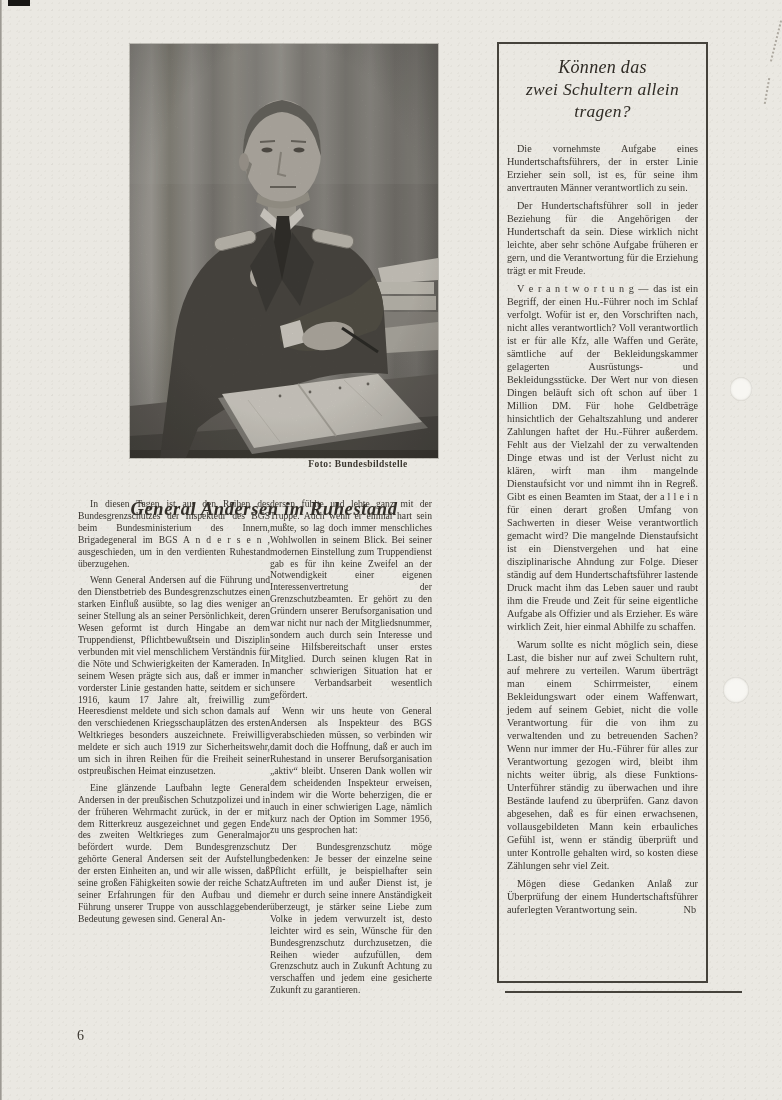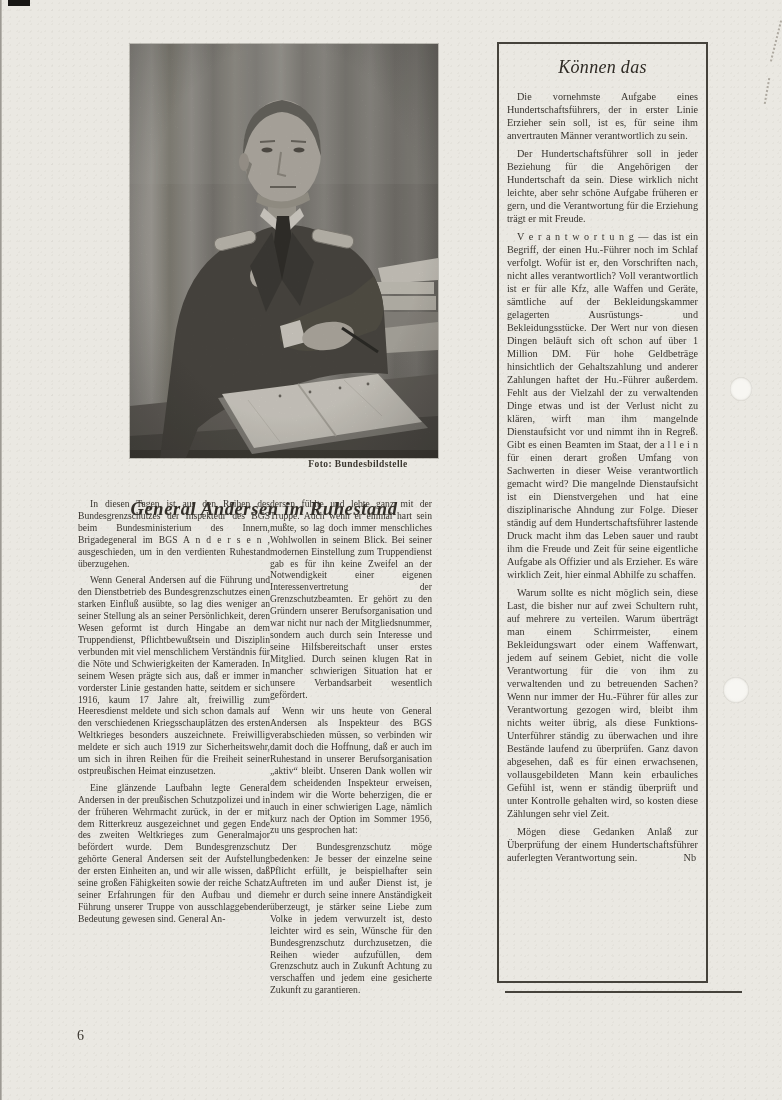--- a/index.html
+++ b/index.html
@@ -42,21 +42,21 @@
   .col{font-size:9.6px;line-height:11.9px;text-align:justify;}
   .col-a{width:192px;}
   .col-b{width:162px;}
   .col p{margin:0;text-indent:12px;}
   .col p + p{margin-top:5px;}
   .col p.noindent{text-indent:0;}
 
   .box{position:absolute;left:497px;top:42px;width:211px;height:941px;
     border:2px solid #45423b;box-sizing:border-box;padding:12px 8px 10px;overflow:hidden;}
   .box-title{text-align:center;font-style:italic;font-size:18px;line-height:22px;
-    color:#2f2b25;margin-bottom:12px;letter-spacing:.3px;}
+    color:#2f2b25;margin-bottom:20px;letter-spacing:.3px;}
   .box-title .t2{font-size:17.5px;}
   .box-body{font-size:10.2px;line-height:13px;text-align:justify;}
   .box-body p{margin:0 0 5px;text-indent:10px;}
   .box-body p.closing{position:relative;margin-bottom:0;padding-right:0;font-family:Liberation Serif, serif;}
   .box-body .sig{position:absolute;right:2px;bottom:0;font-weight:normal;}
 
   .rule-under-box{position:absolute;left:505px;top:991px;width:237px;height:2px;background:#45423b;}
 
   .page-number{position:absolute;left:77px;top:1028px;font-size:14px;color:#3a362f;}
 </style>
@@ -172,20 +172,21 @@
     <div class="col col-b">
       <p class="noindent">dersen fühlte und lebte ganz mit der Truppe. Auch wenn er einmal hart sein mußte, so lag doch immer menschliches Wohlwollen in seinem Blick. Bei seiner modernen Einstellung zum Truppendienst gab es für ihn keine Zweifel an der Notwendigkeit einer eigenen Interessenvertretung der Grenzschutzbeamten. Er gehört zu den Gründern unserer Berufsorganisation und war nicht nur nach der Mitgliedsnummer, sondern auch durch sein Interesse und seine Hilfsbereitschaft unser erstes Mitglied. Durch seinen klugen Rat in mancher schwierigen Situation hat er unsere Verbandsarbeit wesentlich gefördert.</p>
       <p>Wenn wir uns heute von General Andersen als Inspekteur des BGS verabschieden müssen, so verbinden wir damit doch die Hoffnung, daß er auch im Ruhestand in unserer Berufsorganisation „aktiv“ bleibt. Unseren Dank wollen wir dem scheidenden Inspekteur erweisen, indem wir die Worte beherzigen, die er auch in einer schwierigen Lage, nämlich kurz nach der Option im Sommer 1956, zu uns gesprochen hat:</p>
       <p>Der Bundesgrenzschutz möge bedenken: Je besser der einzelne seine Pflicht erfüllt, je beispielhafter sein Auftreten im und außer Dienst ist, je mehr er durch seine innere Anständigkeit überzeugt, je stärker seine Liebe zum Volke in jedem verwurzelt ist, desto leichter wird es sein, Wünsche für den Bundesgrenzschutz durchzusetzen, die Reihen wieder aufzufüllen, dem Grenzschutz auch in Zukunft Achtung zu verschaffen und jedem eine gesicherte Zukunft zu garantieren.</p>
     </div>
   </div>
 
   <div class="box">
     <div class="box-title">
       <div class="t1">Können das</div>
+      <div class="t2">zwei Schultern allein tragen?</div>
     </div>
     <div class="box-body">
       <p>Die vornehmste Aufgabe eines Hundertschaftsführers, der in erster Linie Erzieher sein soll, ist es, für seine ihm anvertrauten Männer verantwortlich zu sein.</p>
       <p>Der Hundertschaftsführer soll in jeder Beziehung für die Angehörigen der Hundertschaft da sein. Diese wirklich nicht leichte, aber sehr schöne Aufgabe früheren er gern, und die Verantwortung für die Erziehung trägt er mit Freude.</p>
       <p>V e r a n t w o r t u n g — das ist ein Begriff, der einen Hu.-Führer noch im Schlaf verfolgt. Wofür ist er, den Vorschriften nach, nicht alles verantwortlich? Voll verantwortlich ist er für alle Kfz, alle Waffen und Geräte, sämtliche auf der Bekleidungskammer gelagerten Ausrüstungs- und Bekleidungsstücke. Der Wert nur von diesen Dingen beläuft sich oft schon auf über 1 Million DM. Für hohe Geldbeträge hinsichtlich der Gehaltszahlung und anderer Zahlungen haftet der Hu.-Führer außerdem. Fehlt aus der Vielzahl der zu verwaltenden Dinge etwas und ist der Verlust nicht zu klären, wirft man ihm mangelnde Dienstaufsicht vor und nimmt ihn in Regreß. Gibt es einen Beamten im Staat, der a l l e i n für einen derart großen Umfang von Sachwerten in dieser Weise verantwortlich gemacht wird? Die mangelnde Dienstaufsicht ist ein Dienstvergehen und hat eine disziplinarische Ahndung zur Folge. Dieser ständig auf dem Hundertschaftsführer lastende Druck macht ihm das Leben sauer und raubt ihm die Freude und Zeit für seine eigentliche Aufgabe als Offizier und als Erzieher. Es wäre wirklich Zeit, hier einmal Abhilfe zu schaffen.</p>
       <p>Warum sollte es nicht möglich sein, diese Last, die bisher nur auf zwei Schultern ruht, auf mehrere zu verteilen. Warum überträgt man einem Schirrmeister, einem Bekleidungswart oder einem Waffenwart, jedem auf seinem Gebiet, nicht die volle Verantwortung für die von ihm zu verwaltenden und zu betreuenden Sachen? Wenn nur immer der Hu.-Führer für alles zur Verantwortung gezogen wird, bleibt ihm nichts weiter übrig, als diese Funktions-Unterführer ständig zu überwachen und ihre Bestände laufend zu überprüfen. Ganz davon abgesehen, daß es für einen erwachsenen, vollausgebildeten Mann kein erbauliches Gefühl ist, wenn er ständig überprüft und unter Kontrolle gehalten wird, so kosten diese Zählungen sehr viel Zeit.</p>
       <p class="closing">
         <span>Mögen diese Gedanken Anlaß zur Überprüfung der einem Hundertschaftsführer auferlegten Verantwortung sein.</span>
         <span class="sig">Nb</span>
       </p>

